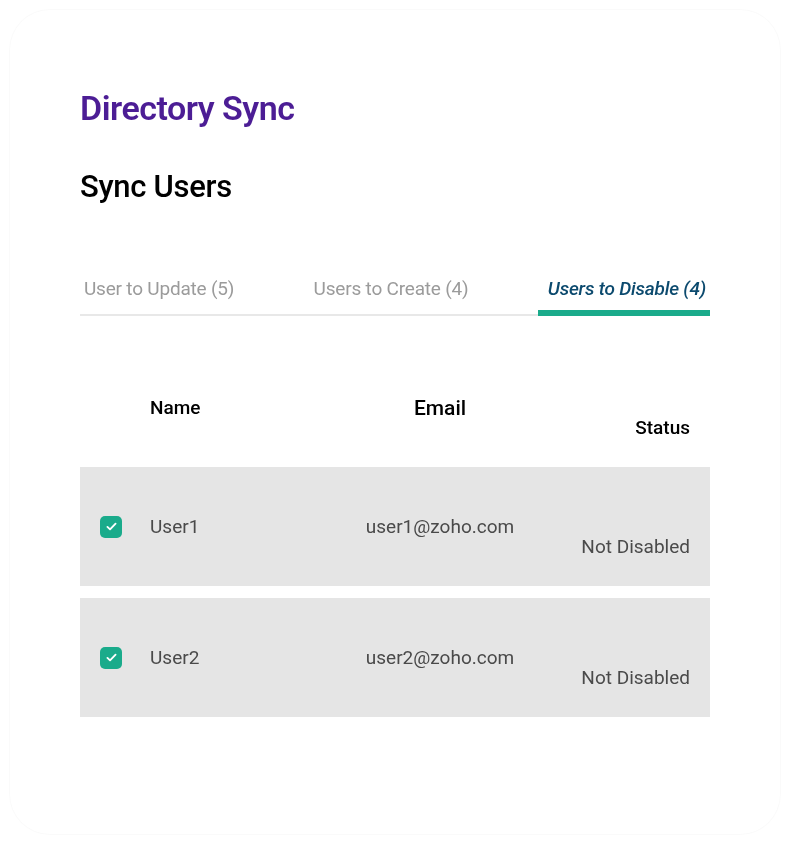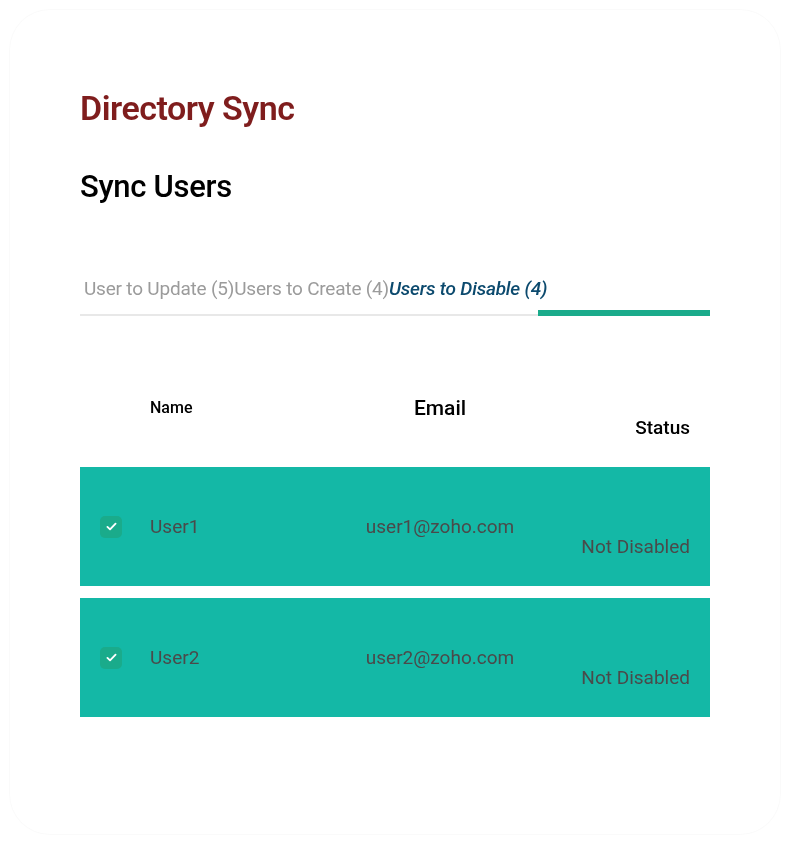--- a/index.html
+++ b/index.html
@@ -18,34 +18,34 @@
       background: #fff;
       border-radius: 40px;
       width: 100%;
       height: 100%;
       padding: 78px 70px 0 70px;
       box-shadow: 0 0 0 1px rgba(0,0,0,0.02);
     }
     .page-title {
       font-size: 34px;
       font-weight: 600;
-      color: #7f1d1d;
+      color: #4c1d95;
       margin-bottom: 40px;
       letter-spacing: -0.5px;
     }
     .section-title {
       font-size: 31px;
       font-weight: 500;
       color: #000;
       margin-bottom: 72px;
       letter-spacing: -0.3px;
     }
     .tabs {
       display: flex;
-      justify-content: flex-start;
+      justify-content: space-between;
       border-bottom: 2px solid #e8e8e8;
       margin-bottom: 60px;
       position: relative;
       padding: 0 4px 14px 4px;
     }
     .tab {
       font-size: 19px;
       font-weight: 400;
       color: #9b9b9b;
       cursor: pointer;
@@ -70,21 +70,21 @@
     .table-header {
       display: flex;
       align-items: center;
       padding: 0 20px 28px 20px;
     }
     .table-header .col-checkbox {
       width: 50px;
     }
     .col-name {
       flex: 0 0 175px;
-      font-size: 16px;
+      font-size: 19px;
       font-weight: 500;
       color: #000;
     }
     .col-email {
       flex: 0 0 230px;
       text-align: center;
       font-size: 21px;
       font-weight: 500;
       color: #000;
     }
@@ -93,21 +93,21 @@
       text-align: right;
       font-size: 19px;
       font-weight: 500;
       color: #000;
       margin-top: 40px;
     }
     .table-row {
       display: flex;
       align-items: center;
       padding: 28px 20px;
-      background: #14b8a6;
+      background: #e5e5e5;
       margin-bottom: 12px;
     }
     .table-row .col-checkbox {
       width: 50px;
       display: flex;
       align-items: center;
     }
     .table-row .col-name,
     .table-row .col-email,
     .table-row .col-status {

